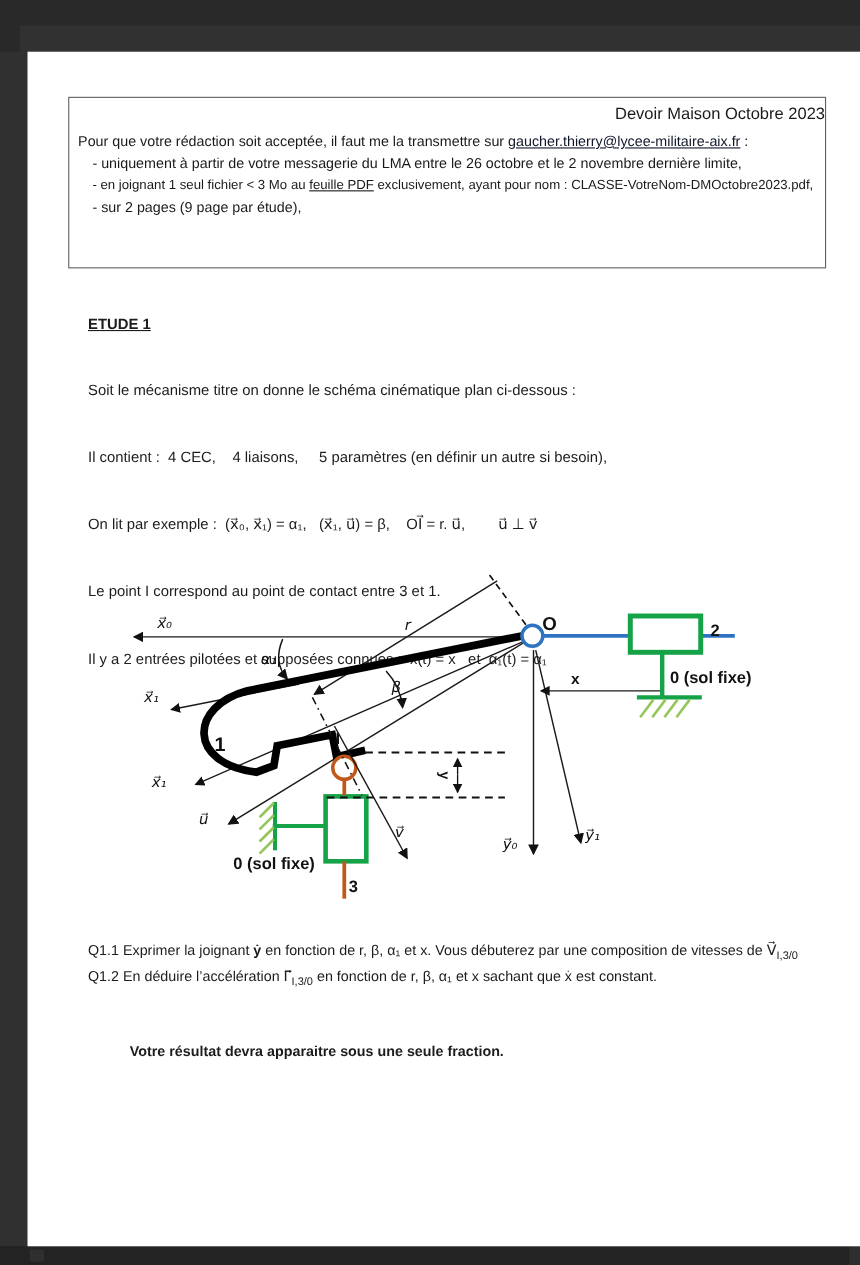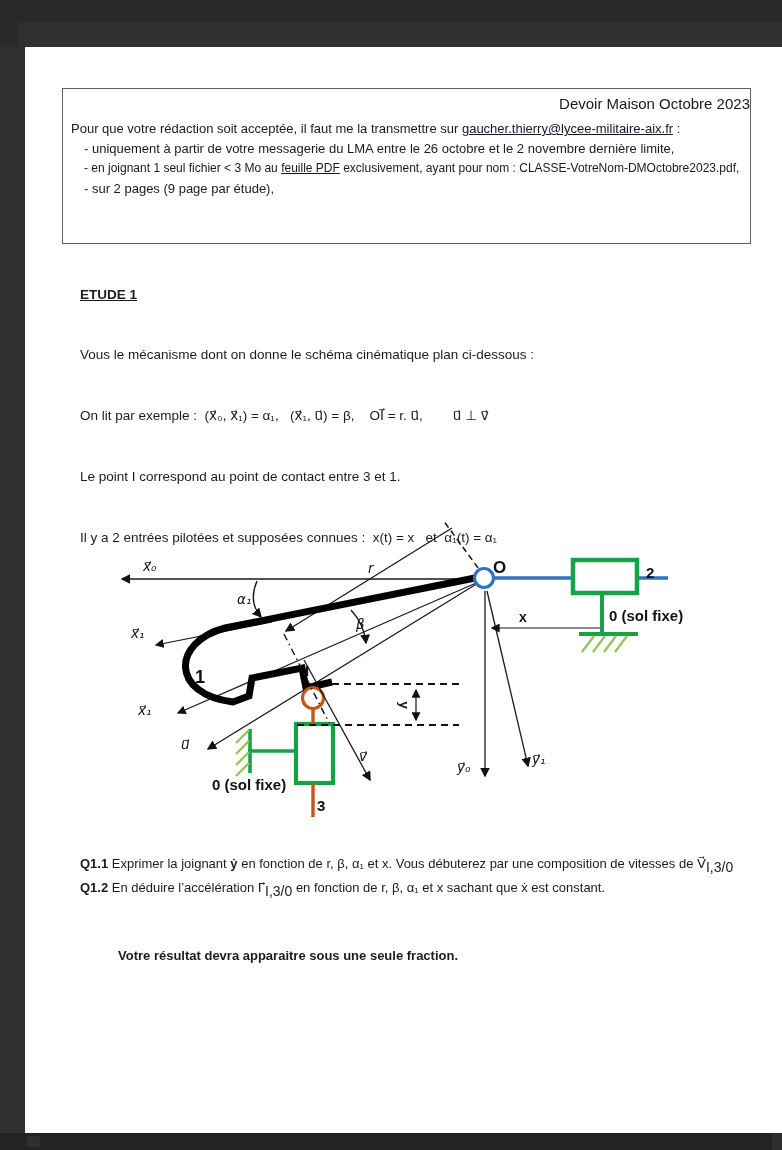--- a/index.html
+++ b/index.html
@@ -31,22 +31,22 @@
   a.email{color:#0f172a;text-decoration:underline;cursor:pointer;}
   .und{text-decoration:underline;}
 
   
   #etude-heading{left:55px;top:219px;font-size:13.5px;font-weight:bold;text-decoration:underline;margin-top:21px;}
   #etude-para{left:55px;top:257px;width:660px;font-size:13.5px;line-height:20.4px;}
   #etude-para div{white-space:pre-wrap;}
 
   
   .qline{font-size:13px;white-space:nowrap;}
-  .qlabel{font-weight:bold;}
-  .qsub{font-size:14px;}
+  .qlabel{font-weight:normal;}
+  .qsub{font-size:10px;}
   .bold{font-weight:bold;}
   #q11{left:55px;top:809px;}
   #q12{left:55px;top:833px;}
   #q12-note{left:93px;top:873px;font-size:13px;font-weight:bold;margin-top:28px;}
 
   
   #diagram{position:absolute;left:0;top:0;}
   text.dlab{font-family:"DejaVu Sans",sans-serif;font-style:italic;font-size:13.5px;fill:#111;}
   text.dlab-bold{font-family:"Liberation Sans","DejaVu Sans",sans-serif;font-weight:bold;font-style:normal;fill:#111;}
 </style>
@@ -65,21 +65,22 @@
   <div class="abs" id="hbox">
     <div class="abs" id="hbox-title">Devoir Maison Octobre 2023</div>
     <div class="abs hline" style="left:8px;top:32px;"><span>Pour que votre rédaction soit acceptée, il faut me la transmettre sur </span><a class="email">gaucher.thierry@lycee-militaire-aix.fr</a><span> :</span></div>
     <div class="abs hline" style="left:21px;top:52px;"><span>- uniquement à partir de votre messagerie du LMA entre le 26 octobre et le 2 novembre dernière limite,</span></div>
     <div class="abs hline small" style="left:21px;top:72px;"><span>- en joignant 1 seul fichier &lt; 3 Mo au </span><span class="und">feuille PDF</span><span> exclusivement, ayant pour nom : CLASSE-VotreNom-DMOctobre2023.pdf,</span></div>
     <div class="abs hline" style="left:21px;top:92px;"><span>- sur 2 pages (9 page par étude),</span></div>
   </div>
 
   <div class="abs" id="etude-heading">ETUDE 1</div>
   <div class="abs" id="etude-para">
-    <div>Vous le mécanisme dont on donne le schéma cinématique plan ci-dessous :</div>
+    <div>Soit le mécanisme titre on donne le schéma cinématique plan ci-dessous :</div>
+    <div>Il contient :  4 CEC,    4 liaisons,     5 paramètres (en définir un autre si besoin),</div>
     <div>On lit par exemple :  (x⃗₀, x⃗₁) = α₁,   (x⃗₁, u⃗) = β,    OI⃗ = r. u⃗,        u⃗ ⊥ v⃗</div>
     <div>Le point I correspond au point de contact entre 3 et 1.</div>
     <div>Il y a 2 entrées pilotées et supposées connues :  x(t) = x   et  α₁(t) = α₁</div>
   </div>
 
   <svg id="diagram" width="757" height="1086" viewBox="25 47 757 1086">
     <defs>
       <marker id="ah" viewBox="0 0 10 10" refX="8.5" refY="5" markerWidth="7.5" markerHeight="7.5" orient="auto-start-reverse">
         <path d="M0,0 L10,5 L0,10 z" fill="#111"></path>
       </marker>

